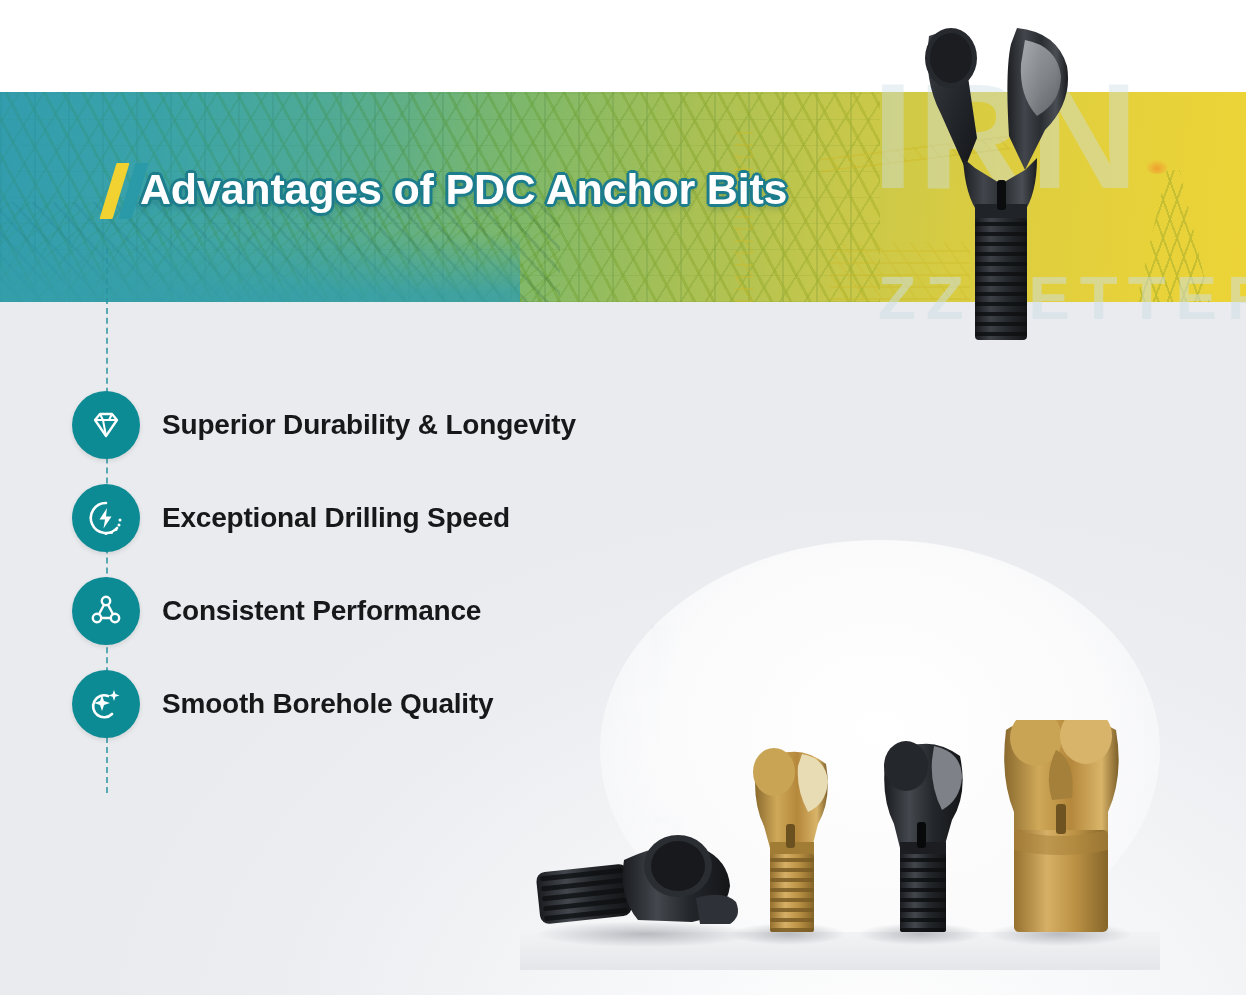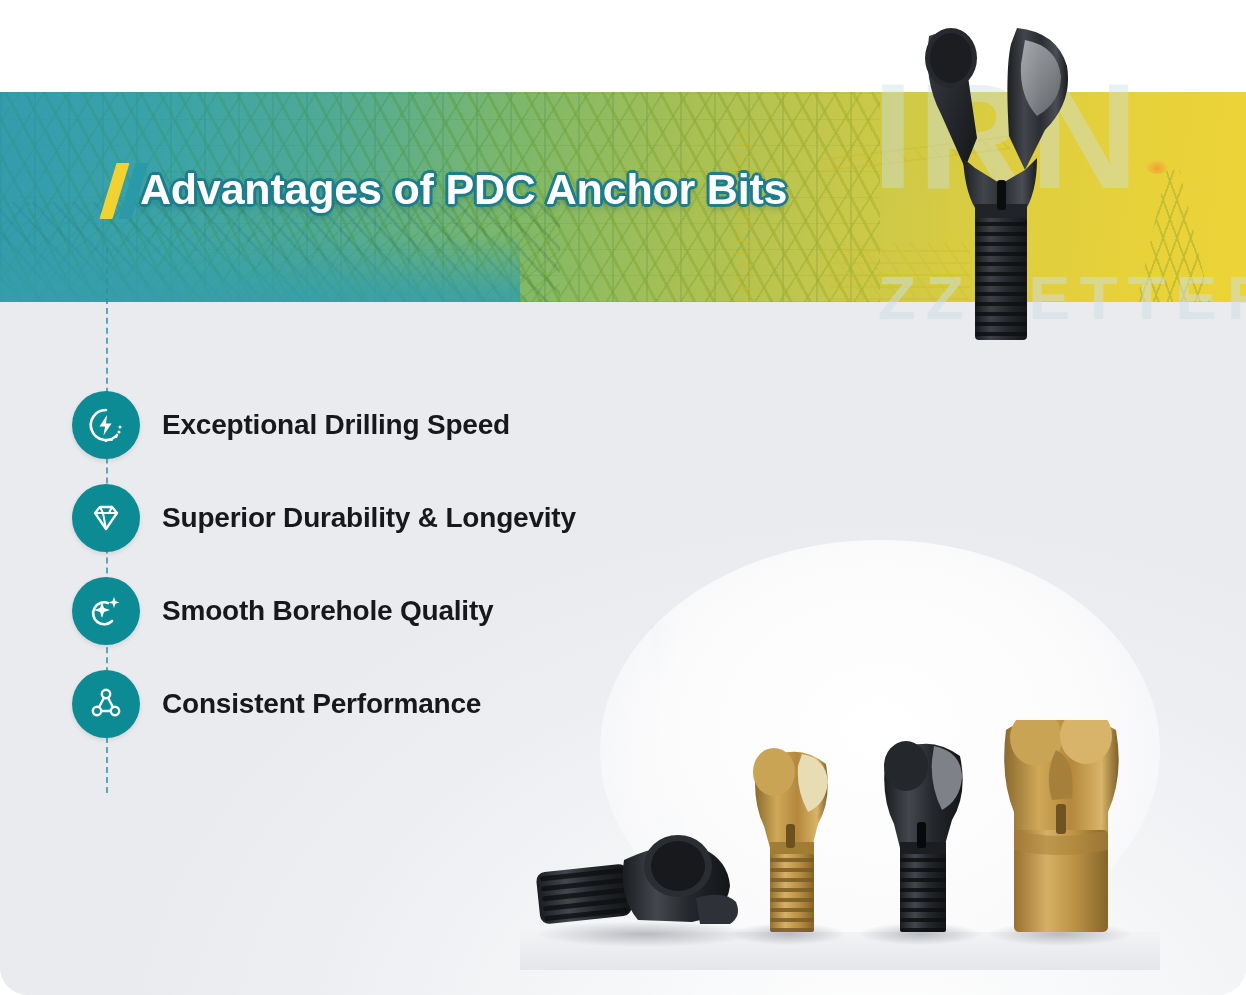--- a/index.html
+++ b/index.html
@@ -4,21 +4,21 @@
 <style>
   * { margin:0; padding:0; box-sizing:border-box; }
   html,body { width:1246px; height:995px; overflow:hidden; }
   body {
     font-family:"Liberation Sans", sans-serif;
     background:#ffffff;
     position:relative;
   }
 
   
-  #page { position:relative; width:1246px; height:995px; background:#fff; overflow:hidden;border-radius:28px; }
+  #page { position:relative; width:1246px; height:995px; background:#fff; overflow:hidden; }
 
   
   .content-wash {
     position:absolute; left:0; top:302px; width:1246px; height:693px;
     background:
       radial-gradient(ellipse 780px 560px at 880px 760px, #ffffff 0%, #f4f5f7 45%, #eceef1 75%, #e9ebee 100%),
       linear-gradient(180deg,#ffffff 0%, #f6f7f8 40%, #eef0f2 100%);
   }
 
   
@@ -340,60 +340,60 @@
       <path d="M494 110 Q540 122 588 110 L588 130 Q540 140 494 130 Z" fill="#a9843c" opacity=".55"></path>
       <rect x="536" y="84" width="10" height="30" rx="3" fill="#6f5421"></rect>
     </g>
   </svg>
 
   <div class="features">
 
     <div class="feature-row">
       <div class="feature-icon">
         <svg width="40" height="40" viewBox="0 0 40 40">
+          <path d="M9 15 L14 9 L26 9 L31 15 L20 31 Z" fill="none" stroke="#fff" stroke-width="2.3" stroke-linejoin="round"></path>
+          <path d="M9 15 L31 15 M14 9 L17 15 L20 31 M26 9 L23 15" fill="none" stroke="#fff" stroke-width="2"></path>
+        </svg>
+      </div>
+      <div class="feature-label">Superior Durability &amp; Longevity</div>
+    </div>
+
+    <div class="feature-row">
+      <div class="feature-icon">
+        <svg width="40" height="40" viewBox="0 0 40 40">
           <path d="M20 5 A15 15 0 1 0 31 30" fill="none" stroke="#fff" stroke-width="2.6" stroke-linecap="round"></path>
           <circle cx="34" cy="22" r="1.5" fill="#fff"></circle>
             <circle cx="33" cy="27" r="1.5" fill="#fff"></circle>
           <circle cx="30" cy="31.5" r="1.5" fill="#fff"></circle>
             <circle cx="25.5" cy="34.5" r="1.5" fill="#fff"></circle>
           <circle cx="20" cy="35.5" r="1.5" fill="#fff"></circle>
           <path d="M21 10 L13.5 21.5 L19 21.5 L17.5 30.5 L25.5 18.5 L20 18.5 Z" fill="#fff"></path>
         </svg>
       </div>
       <div class="feature-label">Exceptional Drilling Speed</div>
     </div>
 
     <div class="feature-row">
       <div class="feature-icon">
         <svg width="40" height="40" viewBox="0 0 40 40">
-          <path d="M9 15 L14 9 L26 9 L31 15 L20 31 Z" fill="none" stroke="#fff" stroke-width="2.3" stroke-linejoin="round"></path>
-          <path d="M9 15 L31 15 M14 9 L17 15 L20 31 M26 9 L23 15" fill="none" stroke="#fff" stroke-width="2"></path>
+          <path d="M20 10 L11 27 L29 27 Z" fill="none" stroke="#fff" stroke-width="2.4" stroke-linejoin="round"></path>
+          <circle cx="20" cy="10" r="4.2" fill="#0d8b95" stroke="#fff" stroke-width="2.4"></circle>
+          <circle cx="11" cy="27" r="4.2" fill="#0d8b95" stroke="#fff" stroke-width="2.4"></circle>
+          <circle cx="29" cy="27" r="4.2" fill="#0d8b95" stroke="#fff" stroke-width="2.4"></circle>
         </svg>
       </div>
-      <div class="feature-label">Superior Durability &amp; Longevity</div>
+      <div class="feature-label">Consistent Performance</div>
     </div>
 
     <div class="feature-row">
       <div class="feature-icon">
         <svg width="40" height="40" viewBox="0 0 40 40">
           <path d="M26 30 A11 11 0 1 1 22 12" fill="none" stroke="#fff" stroke-width="2.6" stroke-linecap="round"></path>
           <path d="M16 11 L18 17 L24 19 L18 21 L16 27 L14 21 L8 19 L14 17 Z" fill="#fff"></path>
           <path d="M28 6 L29.4 10 L33.5 11.4 L29.4 12.8 L28 17 L26.6 12.8 L22.5 11.4 L26.6 10 Z" fill="#fff"></path>
         </svg>
       </div>
       <div class="feature-label">Smooth Borehole Quality</div>
     </div>
 
-    <div class="feature-row">
-      <div class="feature-icon">
-        <svg width="40" height="40" viewBox="0 0 40 40">
-          <path d="M20 10 L11 27 L29 27 Z" fill="none" stroke="#fff" stroke-width="2.4" stroke-linejoin="round"></path>
-          <circle cx="20" cy="10" r="4.2" fill="#0d8b95" stroke="#fff" stroke-width="2.4"></circle>
-          <circle cx="11" cy="27" r="4.2" fill="#0d8b95" stroke="#fff" stroke-width="2.4"></circle>
-          <circle cx="29" cy="27" r="4.2" fill="#0d8b95" stroke="#fff" stroke-width="2.4"></circle>
-        </svg>
-      </div>
-      <div class="feature-label">Consistent Performance</div>
-    </div>
-
 
   </div>
 </div>
 
 </body></html>

